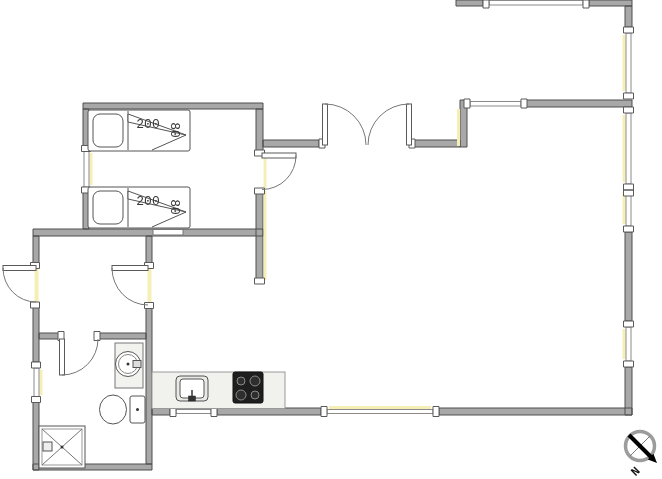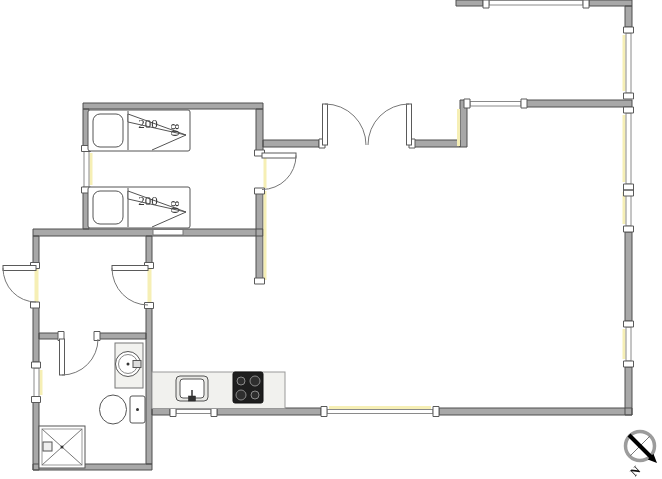--- a/index.html
+++ b/index.html
@@ -1,18 +1,18 @@
 <!DOCTYPE html>
 <html><head>
 <meta charset="utf-8">
 <title>Floor plan</title>
 <style>
   html,body{margin:0;padding:0;background:#fff;}
   .stage{position:relative;width:662px;height:479px;background:#ffffff;overflow:hidden;
-         font-family:Liberation Serif, serif;}
+         font-family:Liberation Mono, monospace;}
   svg{display:block;}
   .wall{fill:#a8a8a8;stroke:#4f4f4f;stroke-width:1;}
   .cap{fill:#ffffff;stroke:#5a5a5a;stroke-width:1;}
   .winframe{fill:#ffffff;stroke:#8a8a8a;stroke-width:1;}
   .glass{fill:#f6efb5;stroke:none;}
   .leaf{fill:#ffffff;stroke:#5a5a5a;stroke-width:1;}
   .arc{fill:none;stroke:#777;stroke-width:1;}
   .fixture{fill:#ffffff;stroke:#555;stroke-width:1;}
   .fixture-light{fill:#f2f2ef;stroke:#777;stroke-width:1;}
   .dim-label{font-size:13px;fill:#3a3a3a;}

